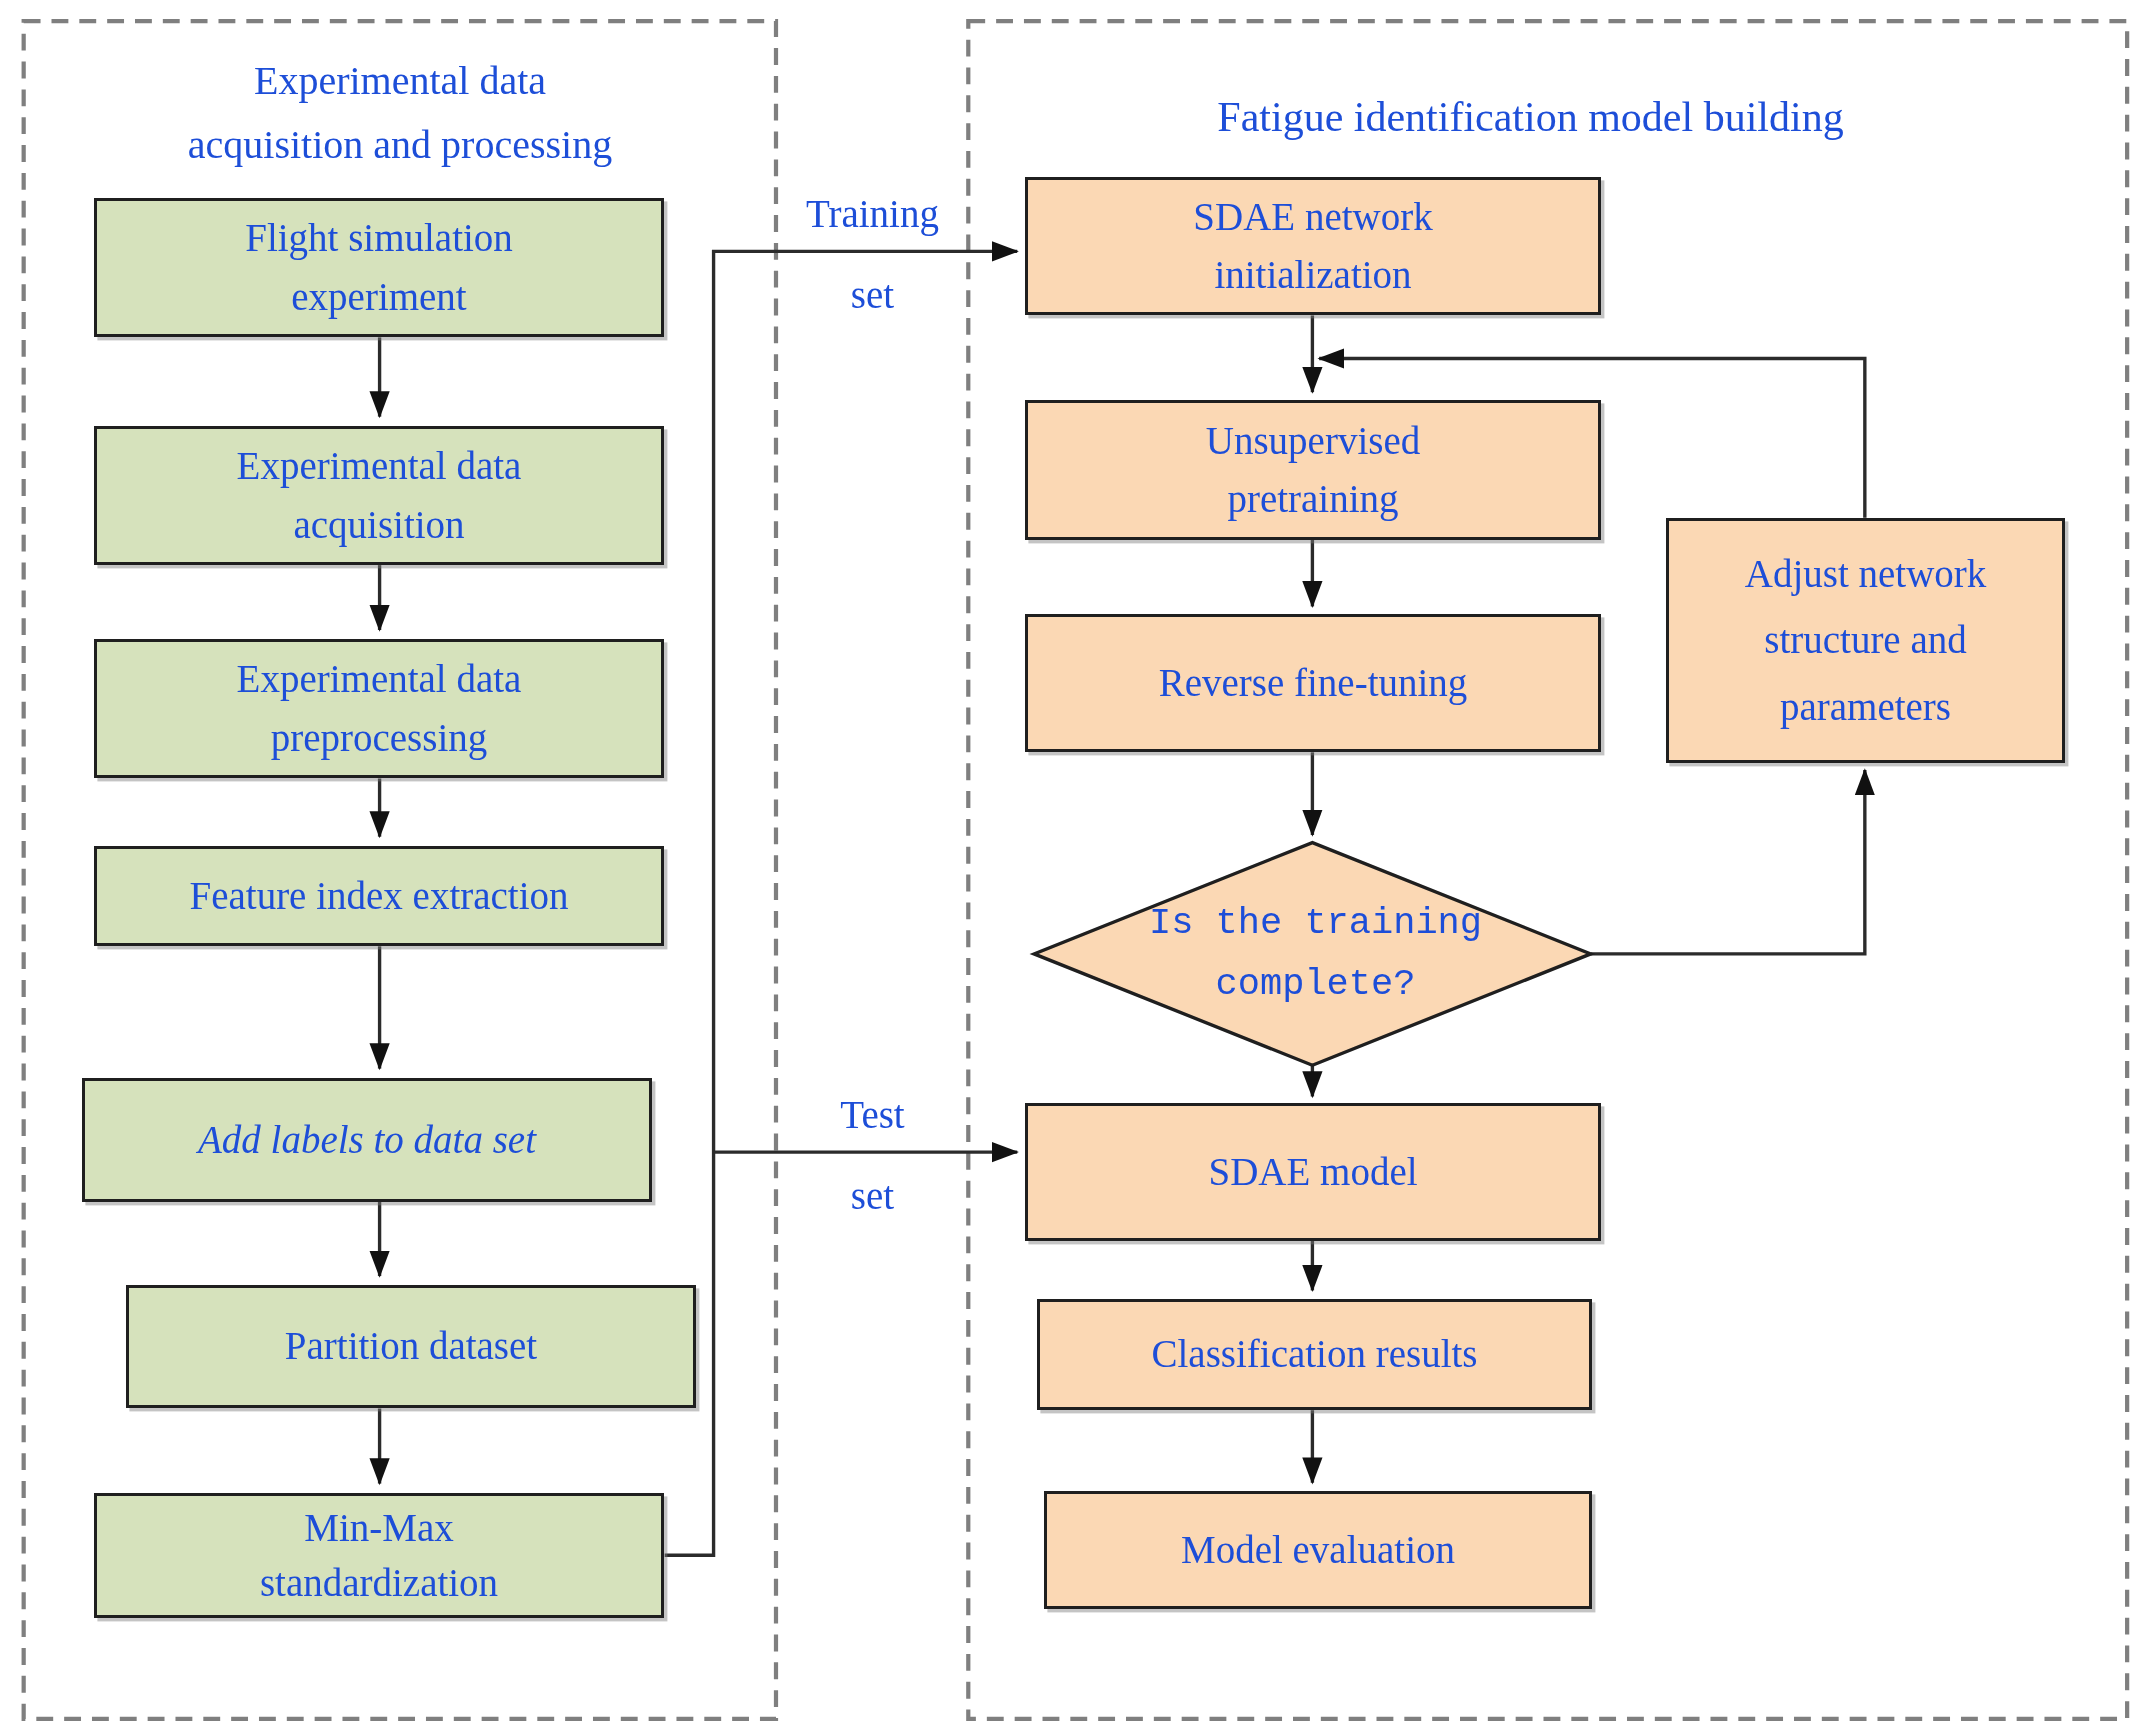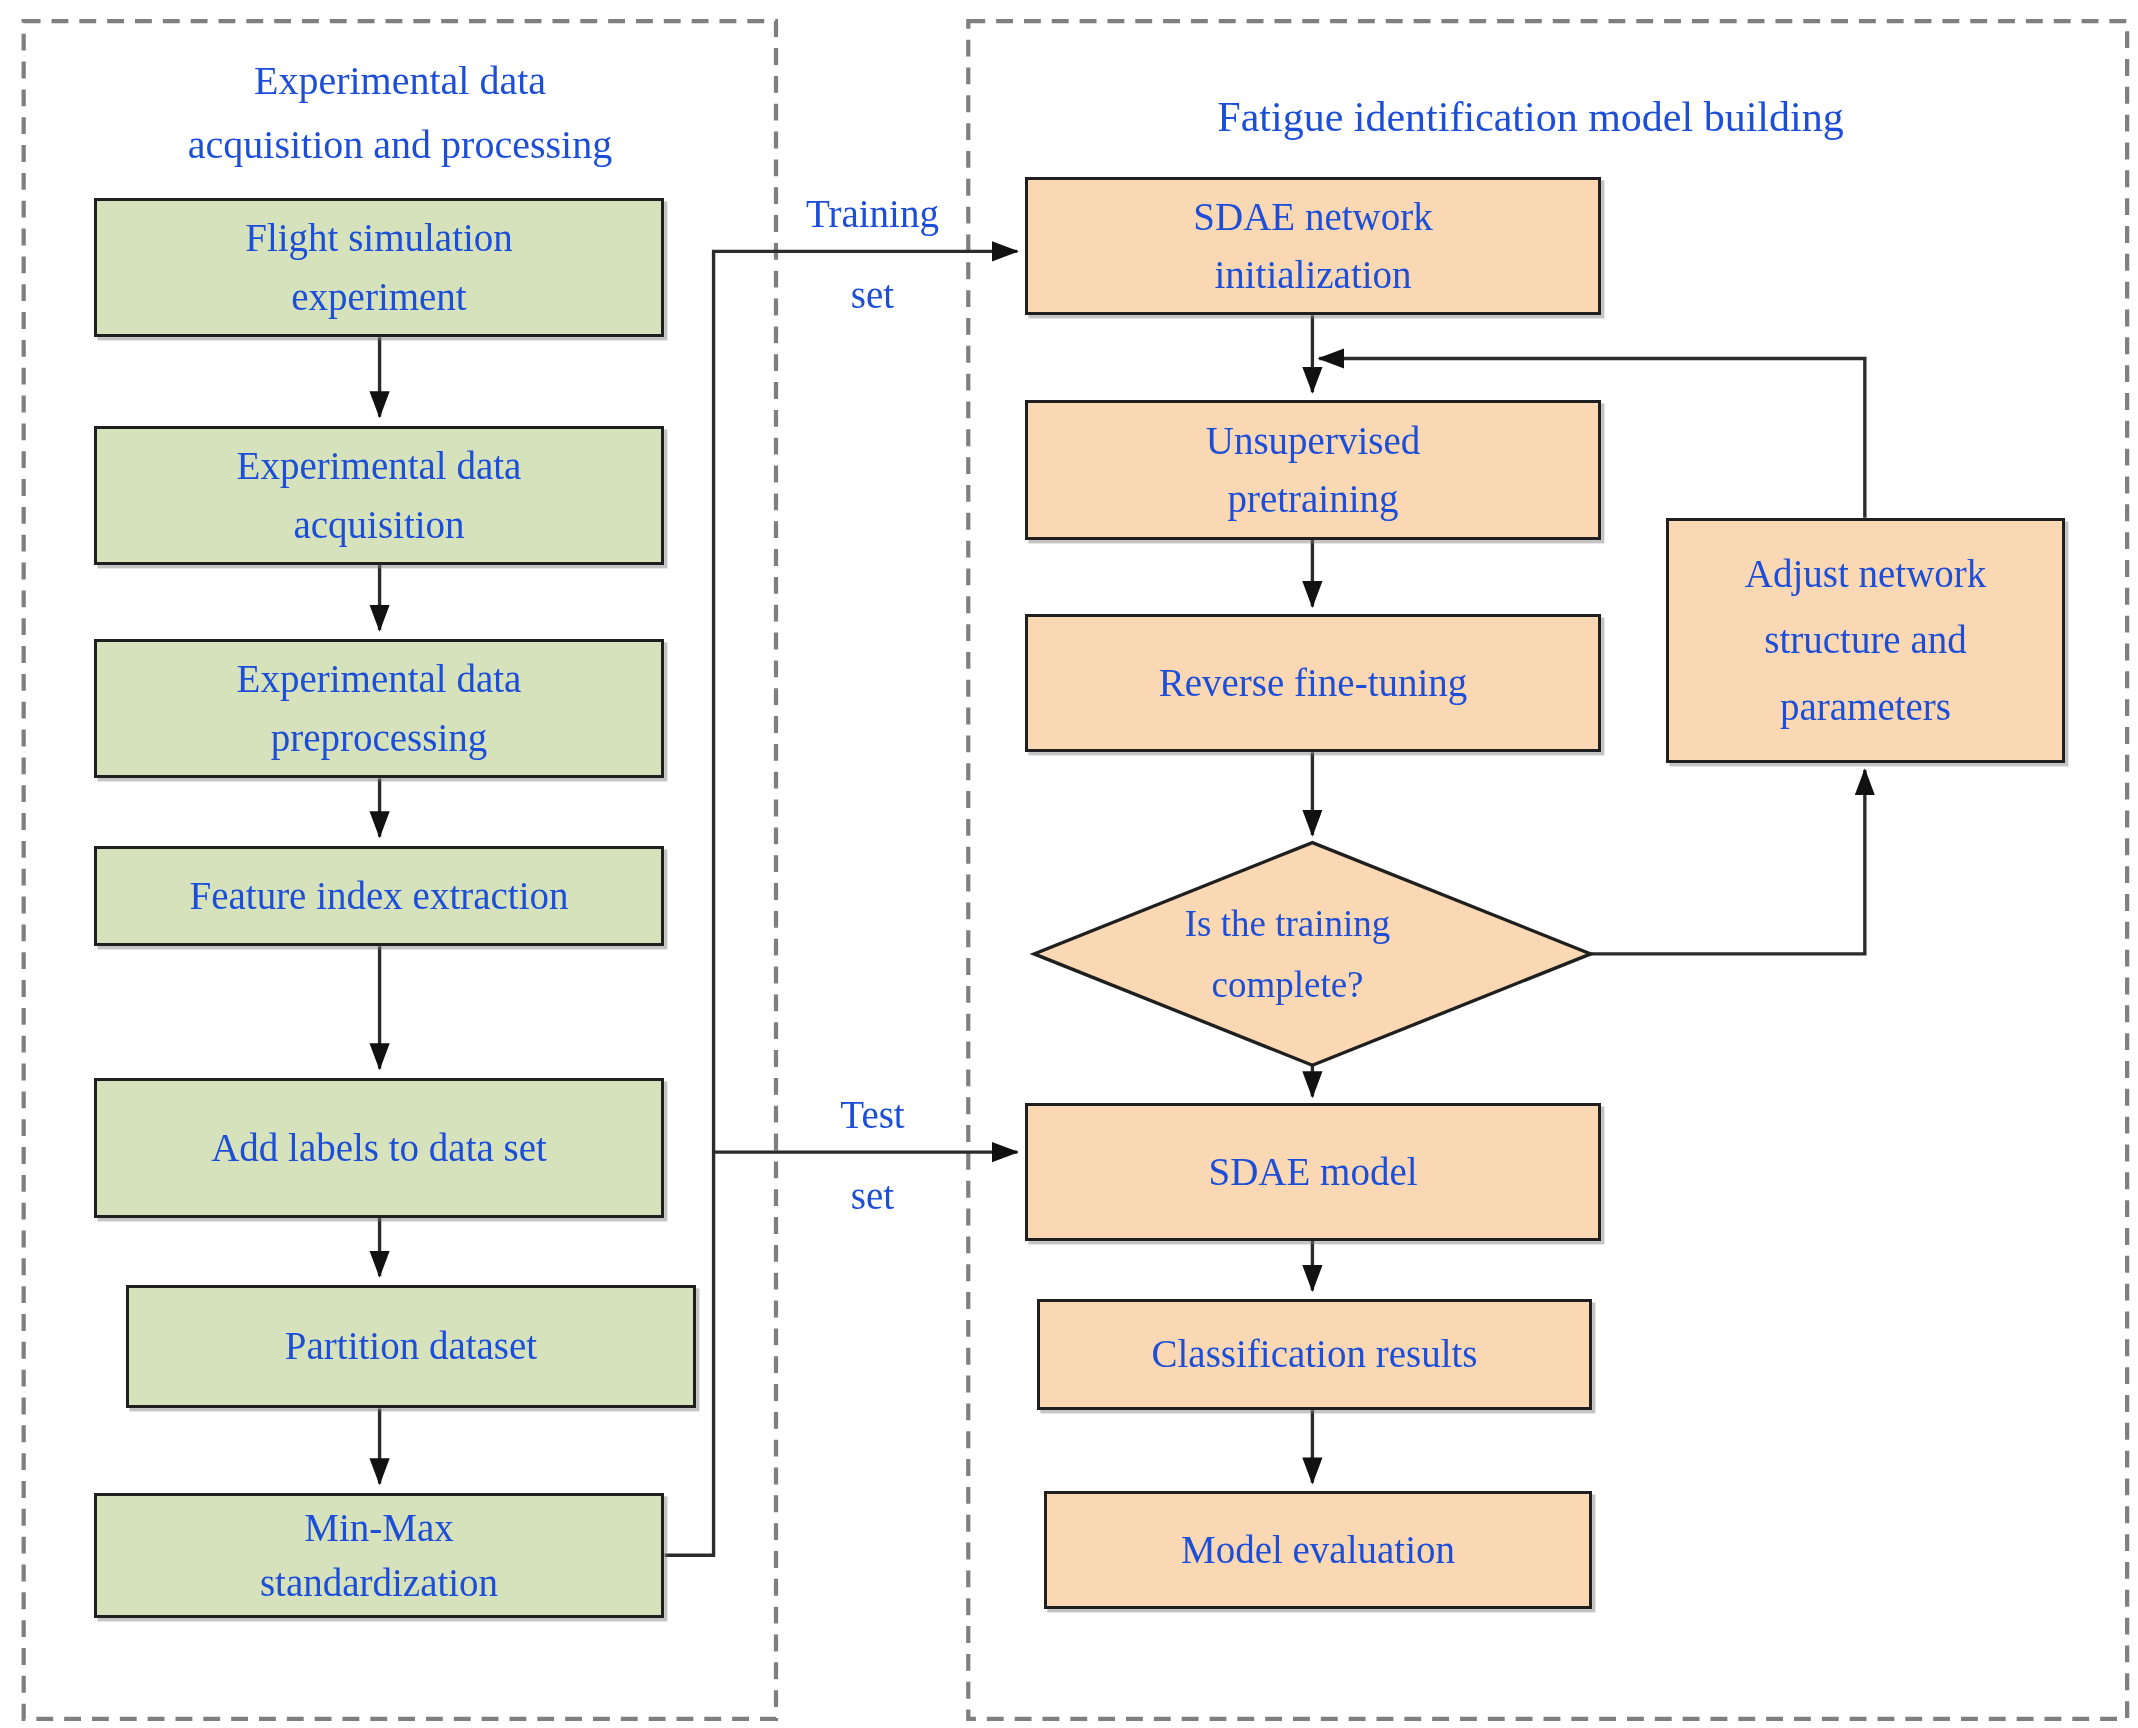--- a/index.html
+++ b/index.html
@@ -119,21 +119,21 @@
     <span class="line">Experimental data</span>
     <span class="line">acquisition</span>
   </div>
   <div class="box green" style="left:94px; top:639px; width:570px; height:139px;">
     <span class="line">Experimental data</span>
     <span class="line">preprocessing</span>
   </div>
   <div class="box green" style="left:94px; top:846px; width:570px; height:100px;">
     <span class="line">Feature index extraction</span>
   </div>
-  <div class="box green" style="left:94px; top:1078px; width:570px; height:140px;">
+  <div class="box green" style="left:82px; top:1078px; width:570px; height:124px;font-style:italic;">
     <span class="line">Add labels to data set</span>
   </div>
   <div class="box green" style="left:94px; top:1285px; width:570px; height:123px;margin-left:32px;">
     <span class="line">Partition dataset</span>
   </div>
   <div class="box green" style="left:94px; top:1493px; width:570px; height:125px; line-height:1.4;">
     <span class="line">Min-Max</span>
     <span class="line">standardization</span>
   </div>
 
@@ -166,19 +166,19 @@
   <div class="box orange" style="left:1666px; top:518px; width:399px; height:245px; line-height:1.7;">
     <span class="line">Adjust network</span>
     <span class="line">structure and</span>
     <span class="line">parameters</span>
   </div>
 
   <div class="box orange" style="left:1044px; top:1491px; width:548px; height:118px;">
     <span class="line">Model evaluation</span>
   </div>
 
-  <div class="diamond-text" style="left:1060px; top:890px; width:455px; height:128px;">
+  <div class="diamond-text" style="left:1088px; top:890px; width:455px; height:128px;font-family:Liberation Mono, monospace;">
     <span class="line">Is the training</span>
     <span class="line">complete?</span>
   </div>
 
 </div>
 
 
 </body></html>

